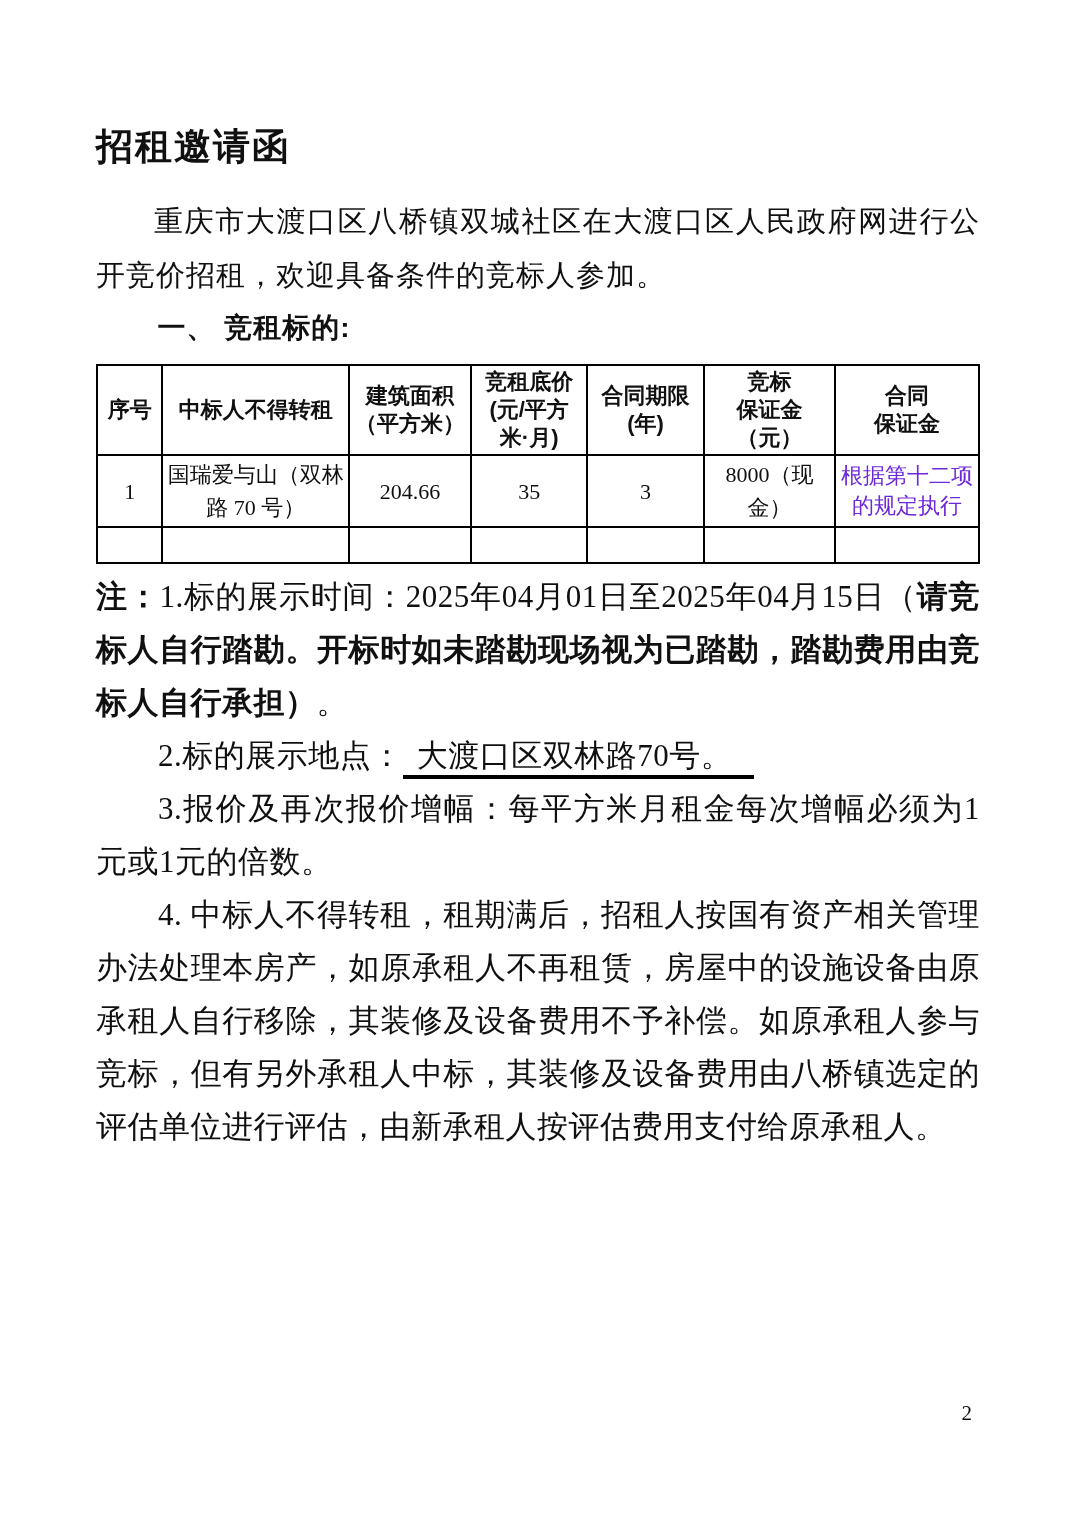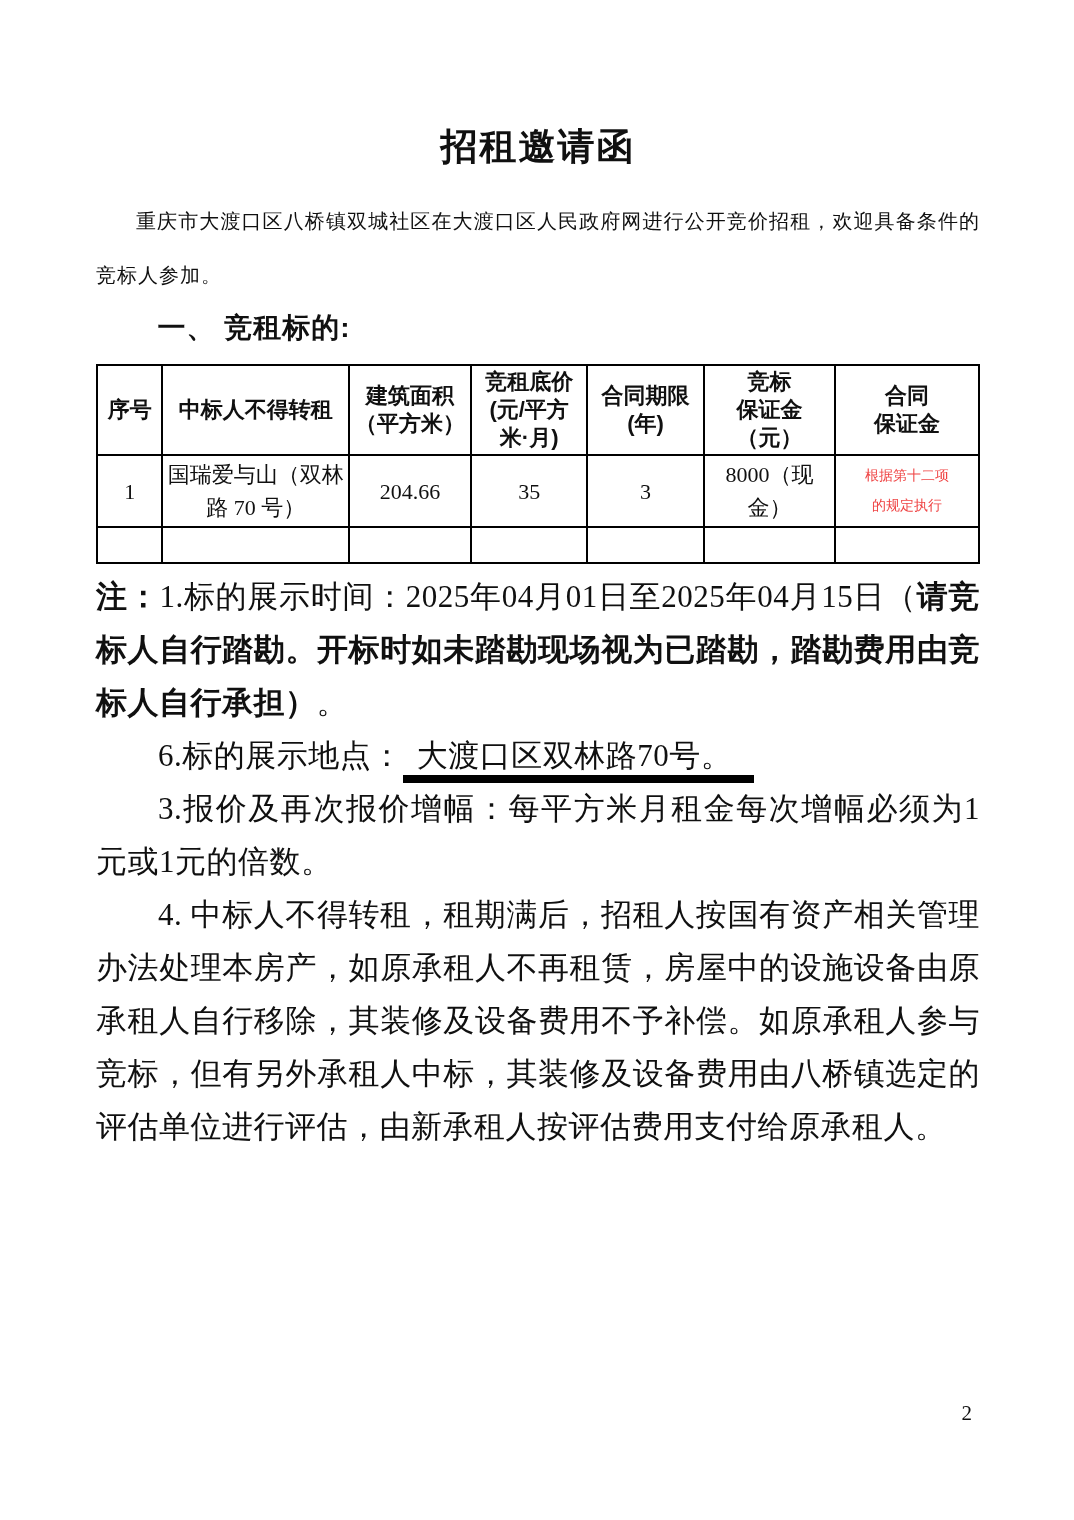--- a/index.html
+++ b/index.html
@@ -16,31 +16,31 @@
     overflow: hidden;
   }
   .page {
     position: relative;
     width: 1074px;
     height: 1520px;
     box-sizing: border-box;
     padding: 116px 94px 0 96px;
   }
   .doc-title {
-    text-align: center;
+    text-align: left;
     font-family: Liberation Sans, sans-serif;
     font-weight: bold;
     font-size: 37px;
     line-height: 62px;
     letter-spacing: 2px;
     margin: 0;
   }
   .intro {
     margin: 16px 0 0 0;
-    font-size: 20px;
+    font-size: 29px;
     line-height: 54px;
     text-align: justify;
     text-indent: 2em;
     letter-spacing: 1px;
     font-family: Liberation Serif, serif;
   }
   .section-heading {
     margin: 0;
     font-family: Liberation Sans, sans-serif;
     font-weight: bold;
@@ -70,23 +70,23 @@
     font-size: 22px;
     line-height: 28px;
     height: 86px;
   }
   .bid-table td {
     font-size: 22px;
     line-height: 33px;
     height: 66px;
   }
   .bid-table td.small-cell {
-    font-size: 14px;
+    font-size: 22px;
     line-height: 30px;
-    color: #ef4444;
+    color: #6d28d9;
     text-align: center;
   }
   .bid-table tr.empty-row td {
     height: 36px;
   }
   .notes {
     margin-top: 6px;
   }
   .notes p {
     margin: 0;
@@ -96,21 +96,21 @@
     letter-spacing: 0.5px;
   }
   .notes p.indent {
     text-indent: 2em;
   }
   .b-hei {
     font-family: "Liberation Sans", "DejaVu Sans", sans-serif;
     font-weight: bold;
   }
   .underlined {
-    border-bottom: 8px solid #000000;
+    border-bottom: 4px solid #000000;
     padding: 0 22px 2px 14px;
   }
   .page-number {
     position: absolute;
     right: 102px;
     top: 1398px;
     font-size: 21px;
     line-height: 30px;
   }
 </style>
@@ -173,21 +173,21 @@
         <td></td>
         <td></td>
         <td></td>
       </tr>
     </tbody>
   </table>
 
   <div class="notes">
     <p><span class="b-hei">注：</span><span>1.标的展示时间：2025年04月01日至2025年04月15日（</span><span class="b-hei">请竞标人自行踏勘。开标时如未踏勘现场视为已踏勘，踏勘费用由竞标人自行承担）</span><span>。</span></p>
 
-    <p class="indent"><span>6.标的展示地点：</span><span class="underlined">大渡口区双林路70号。</span></p>
+    <p class="indent"><span>2.标的展示地点：</span><span class="underlined">大渡口区双林路70号。</span></p>
 
     <p class="indent">3.报价及再次报价增幅：每平方米月租金每次增幅必须为1元或1元的倍数。</p>
 
     <p class="indent">4. 中标人不得转租，租期满后，招租人按国有资产相关管理办法处理本房产，如原承租人不再租赁，房屋中的设施设备由原承租人自行移除，其装修及设备费用不予补偿。如原承租人参与竞标，但有另外承租人中标，其装修及设备费用由八桥镇选定的评估单位进行评估，由新承租人按评估费用支付给原承租人。</p>
 
 
 
   </div>
 
   <div class="page-number">2</div>

